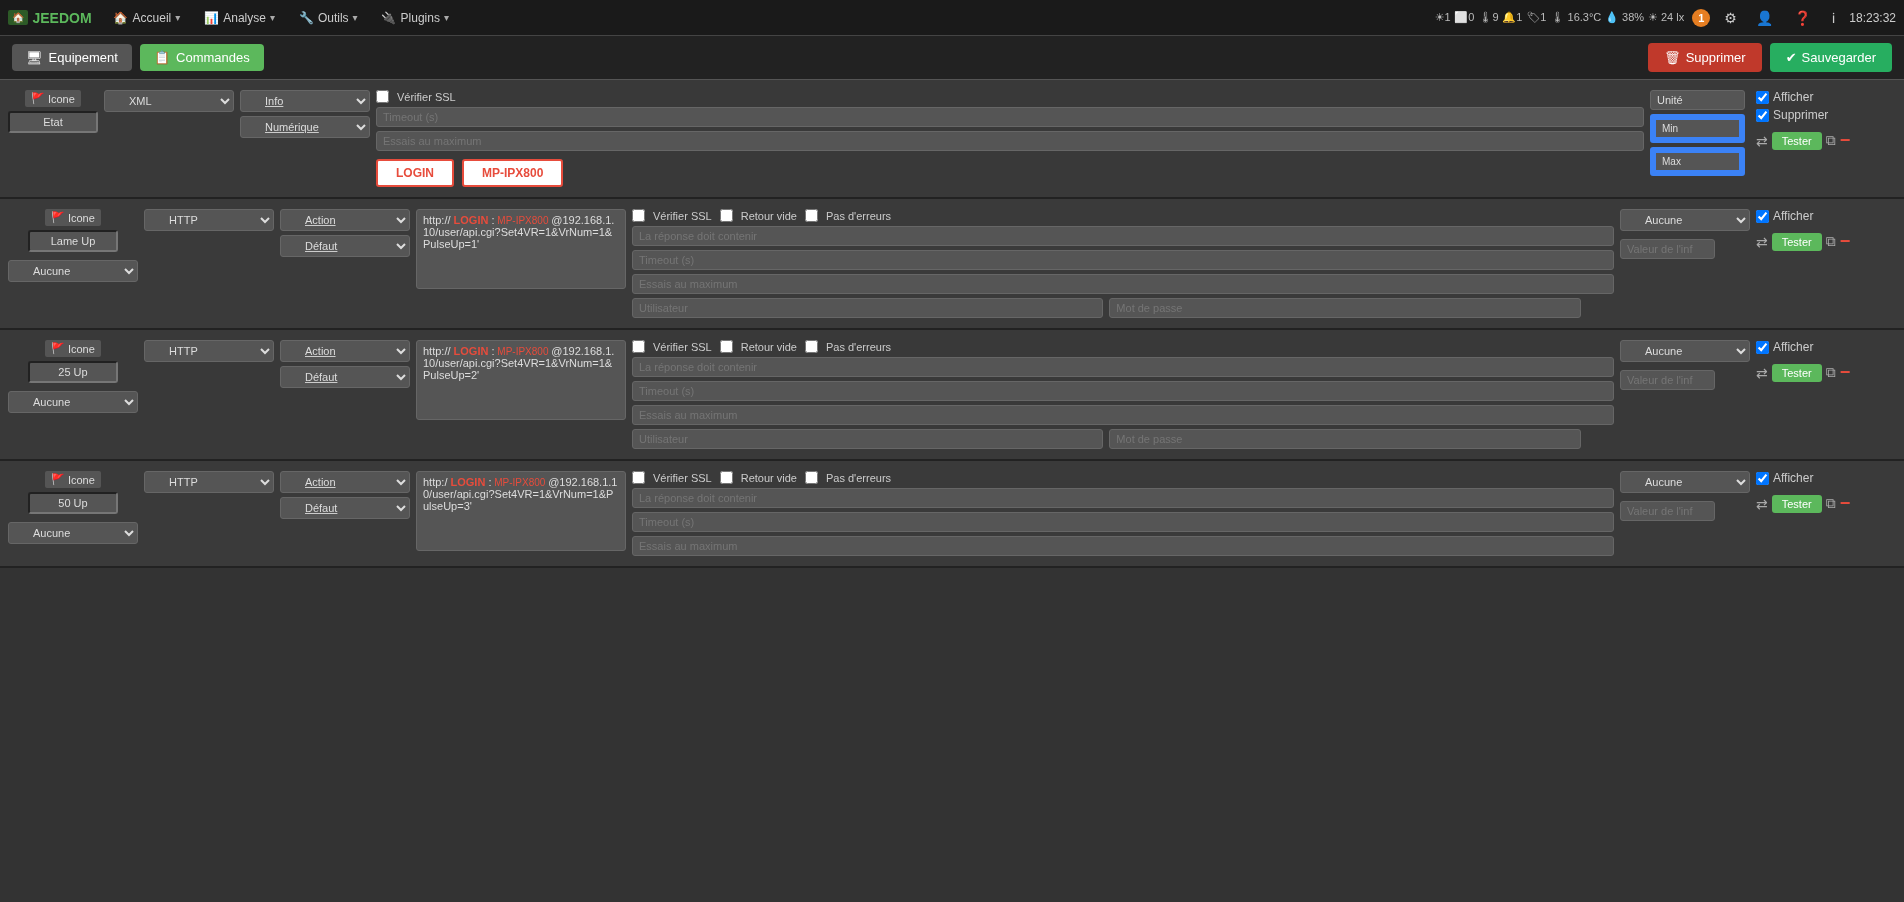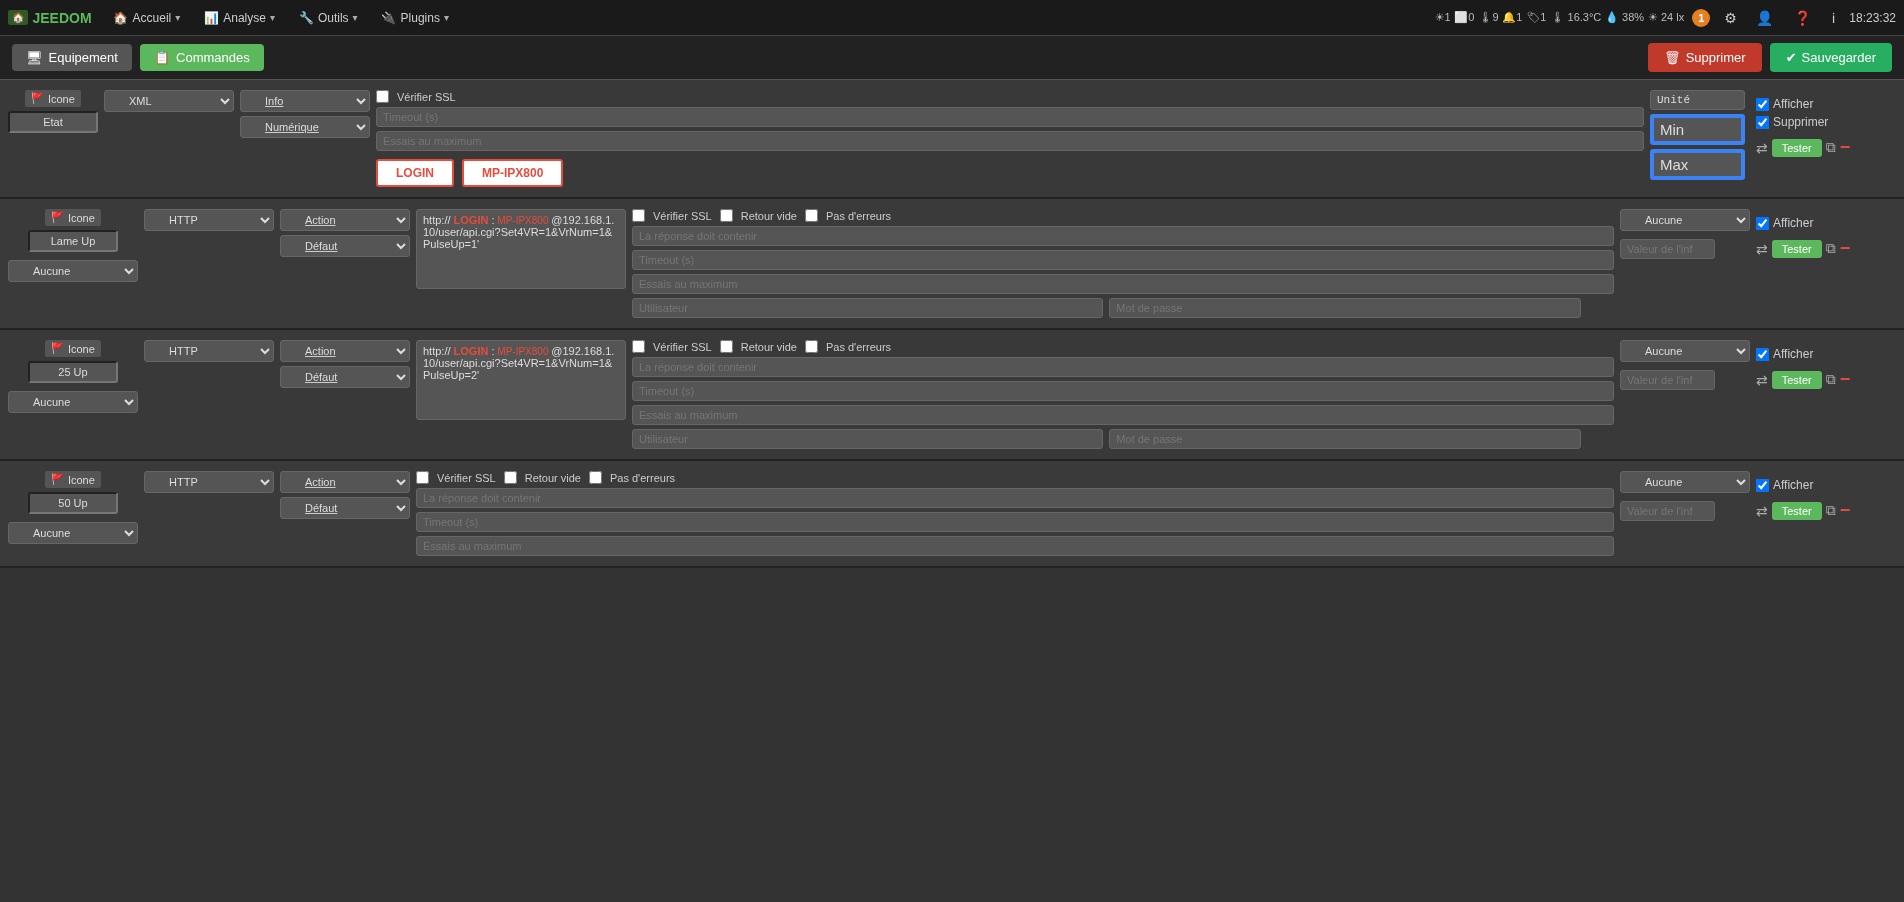--- a/index.html
+++ b/index.html
@@ -52,24 +52,24 @@
     .txt-field { background: #555; color: #ddd; border: 1px solid #666; border-radius: 3px; font-size: 11px; padding: 3px 6px; }
     .txt-field-full { width: 100%; }
     .txt-field-half { width: 48%; }
     .row-2col { display: flex; gap: 6px; }
 
     .login-btn { background: #fff; color: #e74c3c; border: 2px solid #e74c3c; font-weight: bold; font-size: 12px; padding: 5px 18px; border-radius: 3px; cursor: pointer; }
     .mpipx-btn { background: #fff; color: #e74c3c; border: 2px solid #e74c3c; font-weight: bold; font-size: 12px; padding: 5px 18px; border-radius: 3px; cursor: pointer; }
     .row-btns { display: flex; gap: 8px; margin-top: 4px; }
 
     .col-unit { min-width: 100px; display: flex; flex-direction: column; gap: 4px; }
-    .txt-unite { background: #555; color: #ddd; border: 1px solid #666; border-radius: 3px; font-size: 11px; padding: 3px 6px; width: 95px; font-family: Liberation Mono, monospace; }
-    .txt-minmax { background: #555; color: #ddd; border: 4px solid #3b82f6; border-radius: 3px; font-size: 15px; padding: 3px 6px; width: 95px; }
-
-    .col-actions { min-width: 140px; display: flex; flex-direction: column; gap: 4px; align-items: flex-start; margin-top: 7px; }
+    .txt-unite { background: #555; color: #ddd; border: 1px solid #666; border-radius: 3px; font-size: 11px; padding: 3px 6px; width: 95px; }
+    .txt-minmax { background: #555; color: #ddd; border: 6px solid #3b82f6; border-radius: 3px; font-size: 10px; padding: 3px 6px; width: 95px; }
+
+    .col-actions { min-width: 140px; display: flex; flex-direction: column; gap: 4px; align-items: flex-start; }
     .check-row { display: flex; align-items: center; gap: 4px; font-size: 12px; color: #ccc; }
     .actions-btns { display: flex; align-items: center; gap: 4px; margin-top: 4px; }
     .tester-btn { background: #5cb85c; color: #fff; border: none; padding: 3px 10px; border-radius: 3px; font-size: 11px; cursor: pointer; }
     .icon-btn { background: none; border: none; color: #aaa; cursor: pointer; font-size: 14px; }
     .minus-btn { background: none; border: none; color: #e74c3c; cursor: pointer; font-size: 18px; font-weight: bold; }
 
     .col-aucune { min-width: 120px; display: flex; flex-direction: column; gap: 4px; }
   </style>
 </head>
 <body>
@@ -366,20 +366,25 @@
     <div class="col-type">
       <select class="select-dropdown">
         <option>Action</option>
         <option>Info</option>
       </select>
       <select class="select-dropdown">
         <option>Défaut</option>
         <option>Numérique</option>
       </select>
     </div>
+    <div class="col-name">
+      <div class="url-text-display">
+        http:/<span class="kw-login"> LOGIN </span>:<span class="kw-ipx"> MP-IPX800 </span> @192.168.1.10/user/api.cgi?Set4VR=1&amp;VrNum=1&amp;PulseUp=3'
+      </div>
+    </div>
     <div class="col-options">
       <div class="options-row1">
         <input type="checkbox" style="">
         <span>Vérifier SSL</span>
         <input type="checkbox" style="">
         <span>Retour vide</span>
         <input type="checkbox" style="">
         <span>Pas d'erreurs</span>
       </div>
       <input type="text" class="txt-field txt-field-full" placeholder="La réponse doit contenir" style="">

